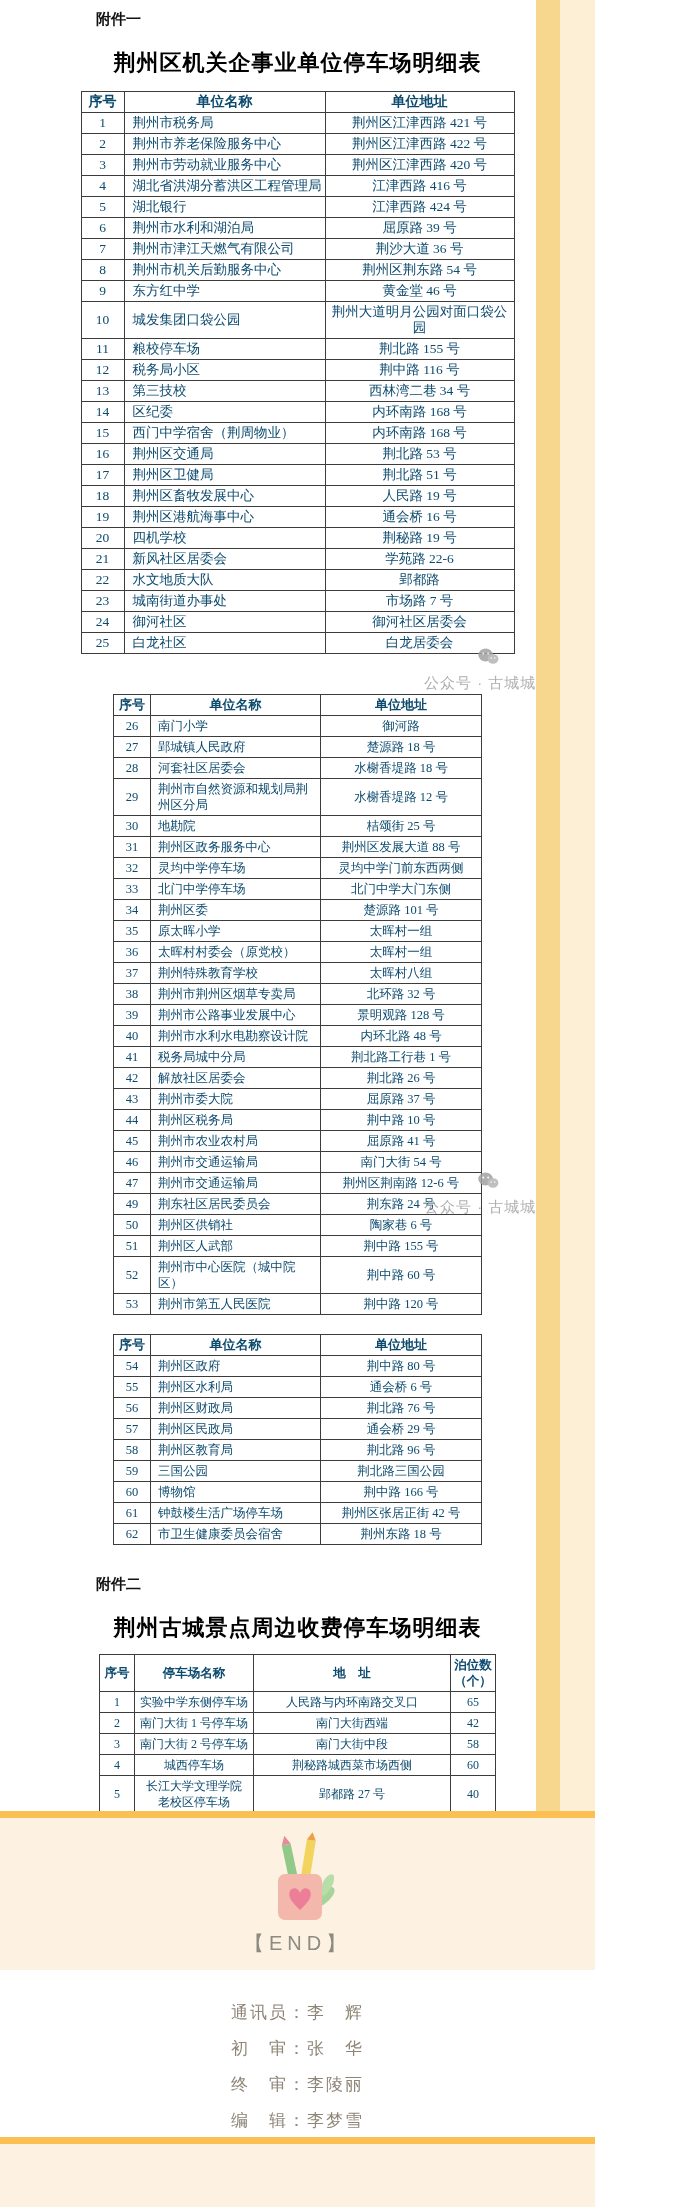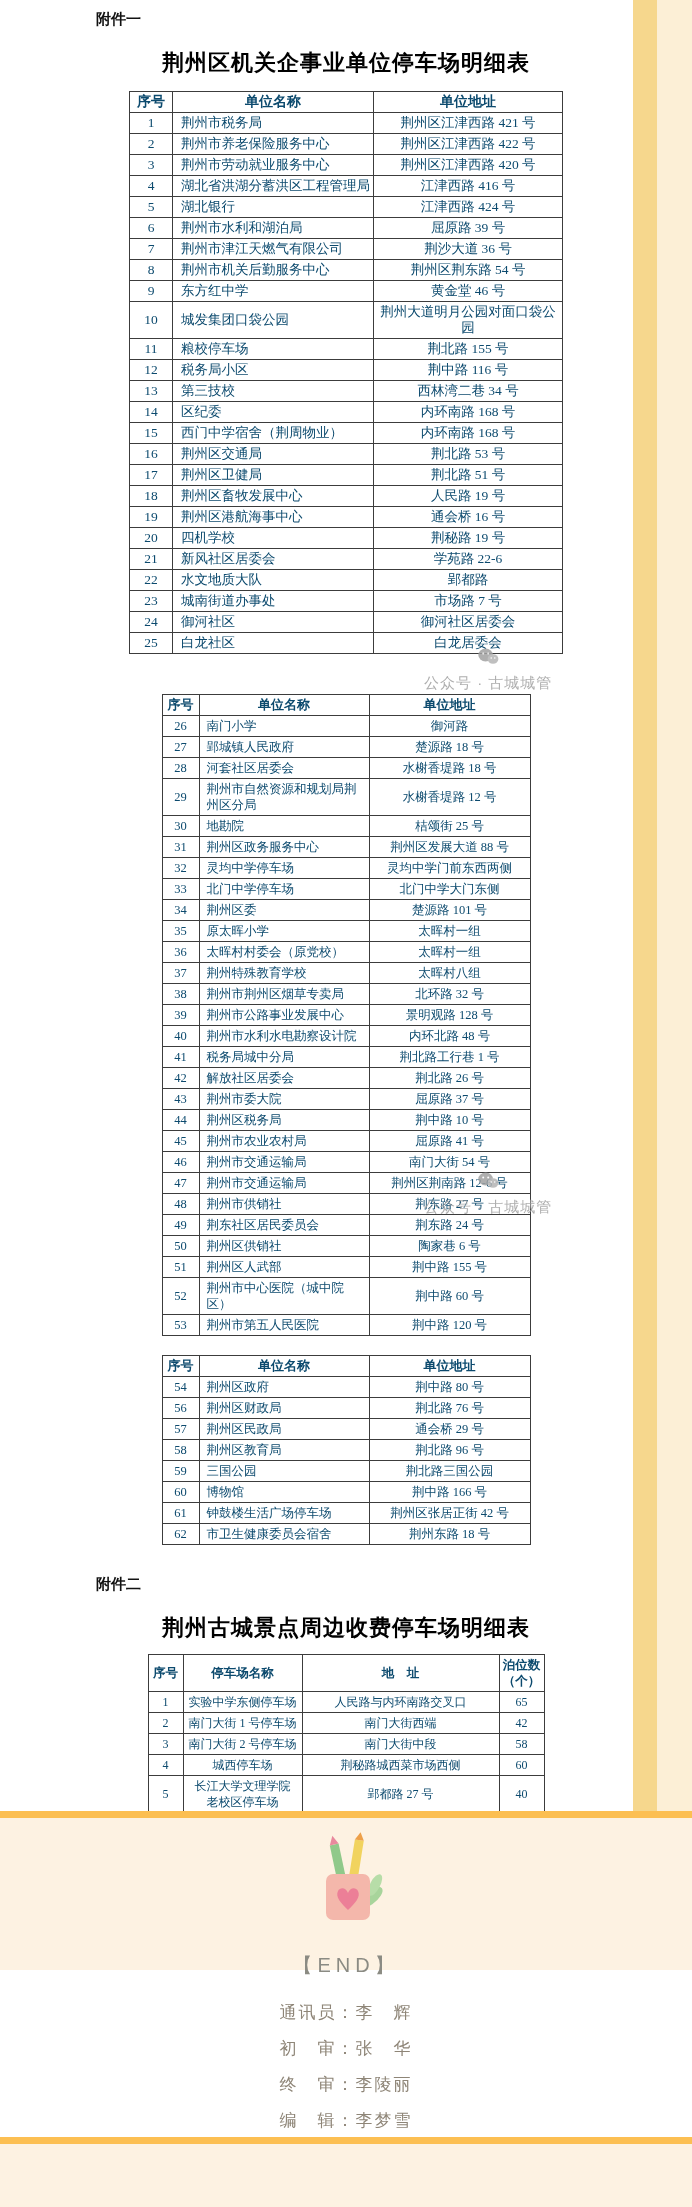--- a/index.html
+++ b/index.html
@@ -1,17 +1,17 @@
 <!DOCTYPE html>
 <html><head>
 <meta charset="utf-8">
 <style>
   html,body{margin:0;padding:0;}
   .page{
-    width:692px;height:2207px;background:#fdf3e1;position:relative;
+    width:595px;height:2207px;background:#fdf3e1;position:relative;
     font-family:"Liberation Serif","DejaVu Serif",serif;overflow:hidden;
   }
   
   .doc{height:1811px;background:#ffffff;position:relative;overflow:hidden;}
   .side-strip{position:absolute;top:0;right:35px;width:24px;height:100%;background:#f6d78d;}
   .side-cream{position:absolute;top:0;right:0;width:35px;height:100%;background:#fcefd6;}
   .attach-label{font-size:15px;font-weight:bold;color:#111;padding:10px 0 0 96px;}
   .attach-label.second{padding-top:30px;}
   .doc-title{margin-top:19px;text-align:center;font-size:22px;font-weight:bold;color:#000;letter-spacing:1px;}
   table.doc-table{border-collapse:collapse;table-layout:fixed;color:#0c4a6e;}
@@ -45,21 +45,21 @@
   
   .wm{position:absolute;left:424px;display:flex;align-items:center;gap:6px;
       font-family:"Liberation Sans","DejaVu Sans",sans-serif;font-size:15px;
       color:#a0a0a0;opacity:.85;letter-spacing:1px;flex-direction:column;}
   .wm.one{top:648px;}
   .wm.two{top:1172px;}
   
   .band{height:7px;background:#fcbf52;}
   .end-section{height:152px;background:#fdf2e2;text-align:center;}
   .end-section .icon-wrap{padding-top:12px;}
-  .end-label{margin-top:22px;font-family:"Liberation Sans","DejaVu Sans",sans-serif;
+  .end-label{margin-top:0;font-family:"Liberation Sans","DejaVu Sans",sans-serif;
     font-size:20px;color:#8b8b83;letter-spacing:5px;}
   .credits{height:167px;background:#ffffff;text-align:center;padding-top:31px;box-sizing:border-box;}
   .credit-line{font-family:"Liberation Sans","DejaVu Sans",sans-serif;font-size:17px;
     color:#8e8577;letter-spacing:2px;margin:0 0 13px 0;}
   .foot-cream{height:63px;background:#fdf2e2;}
 </style>
 </head>
 <body>
 
 <div class="page">
@@ -317,25 +317,20 @@
             <td>46</td>
             <td>荆州市交通运输局</td>
             <td>南门大街 54 号</td>
           </tr>
           <tr>
             <td>47</td>
             <td>荆州市交通运输局</td>
             <td>荆州区荆南路 12-6 号</td>
           </tr>
           <tr>
-            <td>48</td>
-            <td>荆州市供销社</td>
-            <td>荆东路 27 号</td>
-          </tr>
-          <tr>
             <td>49</td>
             <td>荆东社区居民委员会</td>
             <td>荆东路 24 号</td>
           </tr>
           <tr>
             <td>50</td>
             <td>荆州区供销社</td>
             <td>陶家巷 6 号</td>
           </tr>
           <tr>
@@ -361,20 +356,25 @@
             <th>序号</th>
             <th>单位名称</th>
             <th>单位地址</th>
           </tr>
         </thead>
         <tbody>
           <tr>
             <td>54</td>
             <td>荆州区政府</td>
             <td>荆中路 80 号</td>
+          </tr>
+          <tr>
+            <td>55</td>
+            <td>荆州区水利局</td>
+            <td>通会桥 6 号</td>
           </tr>
           <tr>
             <td>56</td>
             <td>荆州区财政局</td>
             <td>荆北路 76 号</td>
           </tr>
           <tr>
             <td>57</td>
             <td>荆州区民政局</td>
             <td>通会桥 29 号</td>

